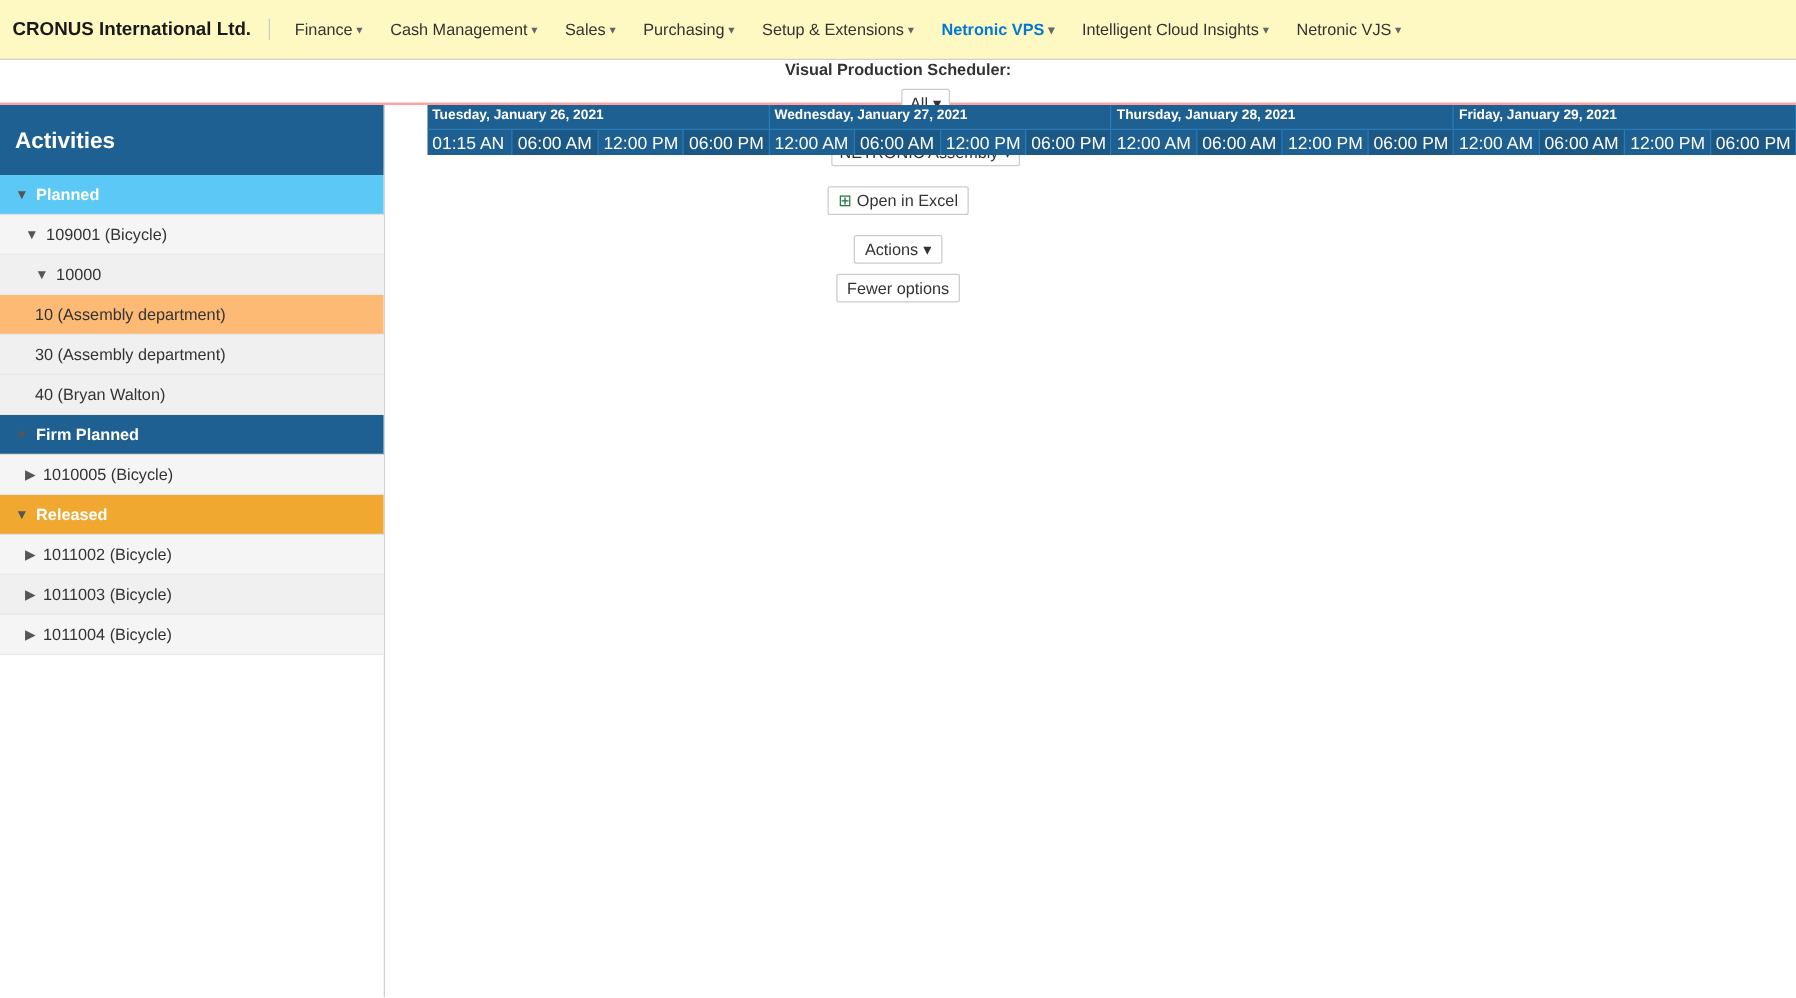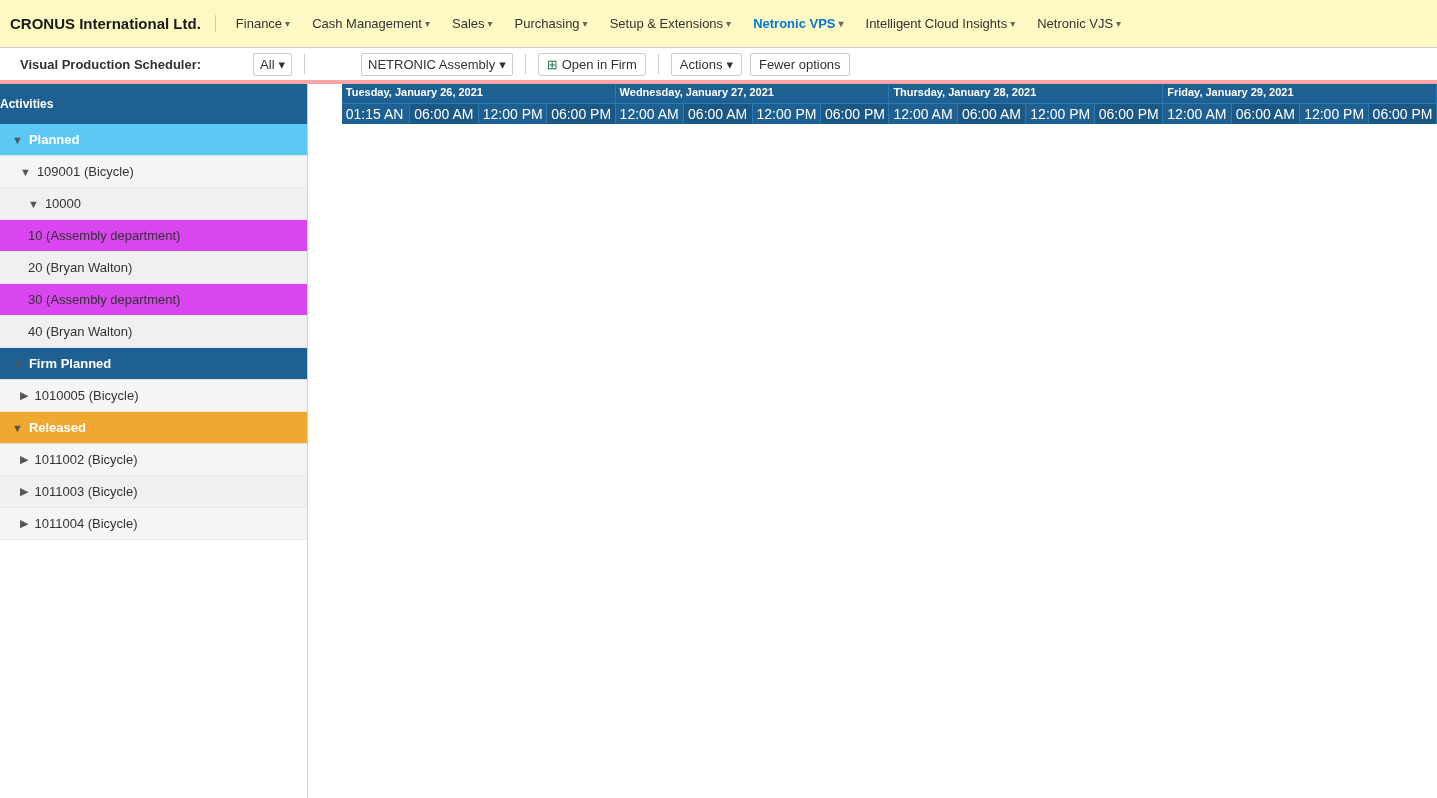--- a/index.html
+++ b/index.html
@@ -42,24 +42,25 @@
       justify-content: center;
     }
     .nav-item.active { font-weight: 600; color: #0078d4; }
     .nav-chevron { font-size: 10px; color: #666; }
 
     
     .toolbar {
       display: flex;
       align-items: center;
       height: 36px;
-      border-bottom: 4px solid #fca5a5;
-      padding: 0 20px;
+      border-bottom: 2px solid #fca5a5;
+      padding: 0 10px;
       background: #fff;
       gap: 8px;
+      flex-direction: column;
     }
     .toolbar-label {
       font-weight: 600;
       color: #333;
       font-size: 13px;
     }
     .toolbar-filter {
       display: flex;
       align-items: center;
       gap: 4px;
@@ -101,23 +102,23 @@
       border-right: 1px solid #d0d0d0;
       background: #fff;
       overflow: hidden;
       display: flex;
       flex-direction: column;
     }
     .sidebar-header {
       background: #1e6091;
       color: #fff;
       font-weight: 600;
-      padding: 10px 0;
-      font-size: 12px;
-      height: 40px;
+      padding: 10px 12px;
+      font-size: 18px;
+      height: 56px;
       display: flex;
       align-items: center;
     }
 
     .sidebar-group {
       display: flex;
       align-items: center;
       padding: 8px 12px;
       font-weight: 600;
       font-size: 13px;
@@ -131,21 +132,21 @@
     .sidebar-item {
       display: flex;
       align-items: center;
       padding: 8px 12px 8px 20px;
       border-bottom: 1px solid #e8e8e8;
       cursor: pointer;
       font-size: 13px;
       color: #333;
       background: #f5f5f5;
     }
-    .sidebar-item.sub { padding-left: 28px; background: #d946ef; }
+    .sidebar-item.sub { padding-left: 28px; background: #fdba74; }
     .sidebar-item.sub:nth-child(even) { background: #f0f0f0; }
 
     .collapse-icon { margin-right: 6px; font-size: 11px; color: #555; }
 
     
     .gantt-area {
       flex: 1;
       overflow: hidden;
       display: flex;
       flex-direction: column;
@@ -273,21 +274,21 @@
     <span>▾</span>
   </div>
   <div class="toolbar-sep"></div>
   <div class="toolbar-filter">
     <span>NETRONIC Assembly</span>
     <span>▾</span>
   </div>
   <div class="toolbar-sep"></div>
   <div class="toolbar-btn">
     <span class="excel-icon">⊞</span>
-    <span>Open in Firm</span>
+    <span>Open in Excel</span>
   </div>
   <div class="toolbar-sep"></div>
   <div class="toolbar-btn">
     <span>Actions</span>
     <span>▾</span>
   </div>
   <div class="toolbar-btn">
     <span>Fewer options</span>
   </div>
 </div>
@@ -307,23 +308,20 @@
       <span>109001 (Bicycle)</span>
     </div>
 
     <div class="sidebar-item" style="padding-left:28px; background:#f0f0f0;">
       <span class="collapse-icon">▼</span>
       <span>10000</span>
     </div>
 
     <div class="sidebar-item sub">
       <span>10 (Assembly department)</span>
-    </div>
-    <div class="sidebar-item sub" style="background:#f0f0f0;">
-      <span>20 (Bryan Walton)</span>
     </div>
     <div class="sidebar-item sub">
       <span>30 (Assembly department)</span>
     </div>
     <div class="sidebar-item sub" style="background:#f0f0f0;">
       <span>40 (Bryan Walton)</span>
     </div>
 
     <div class="sidebar-group firm-planned">
       <span class="collapse-icon">▼</span>

